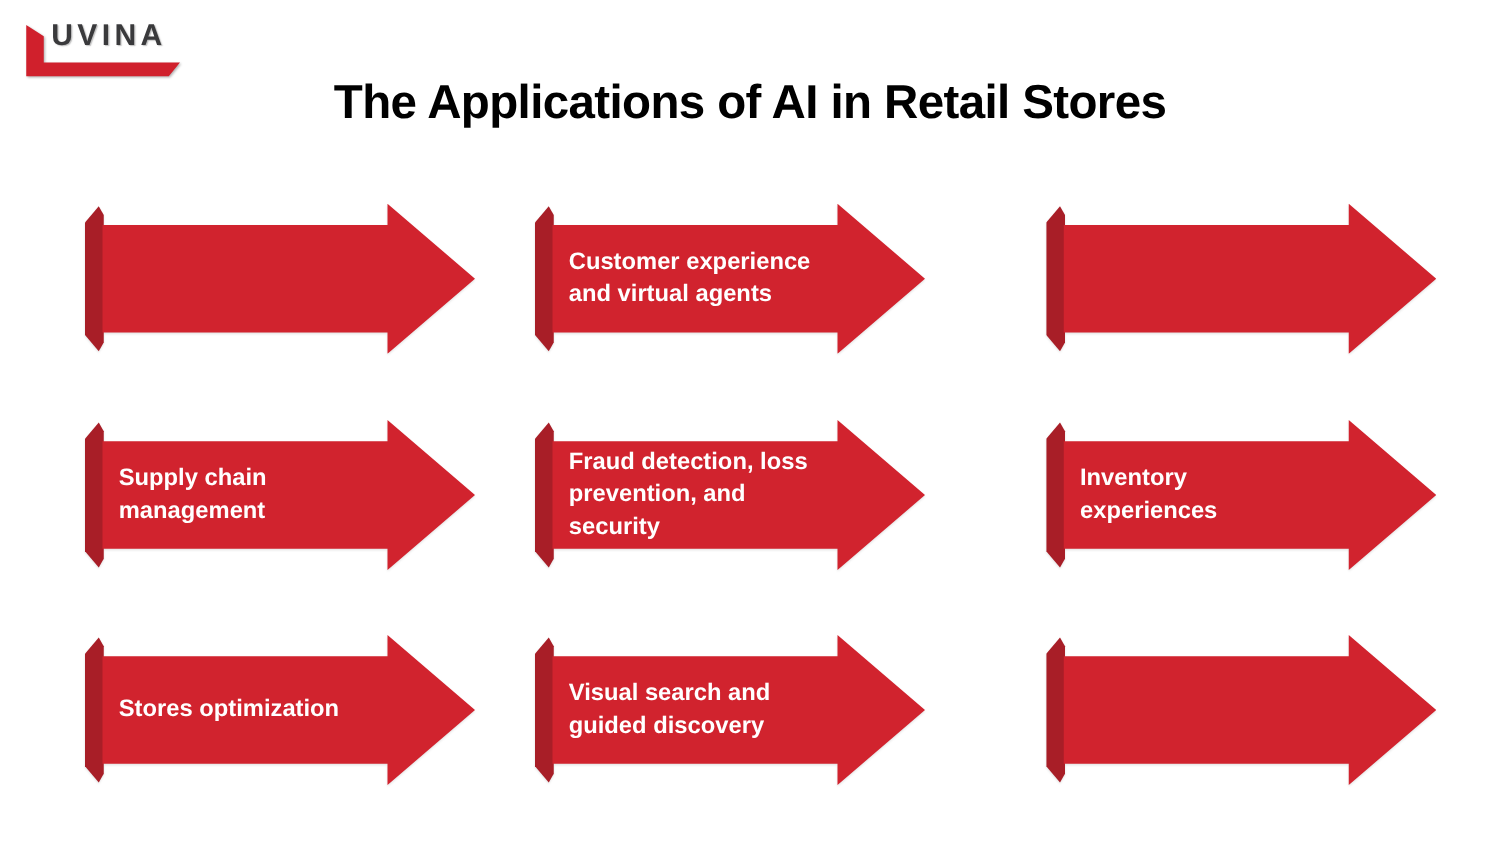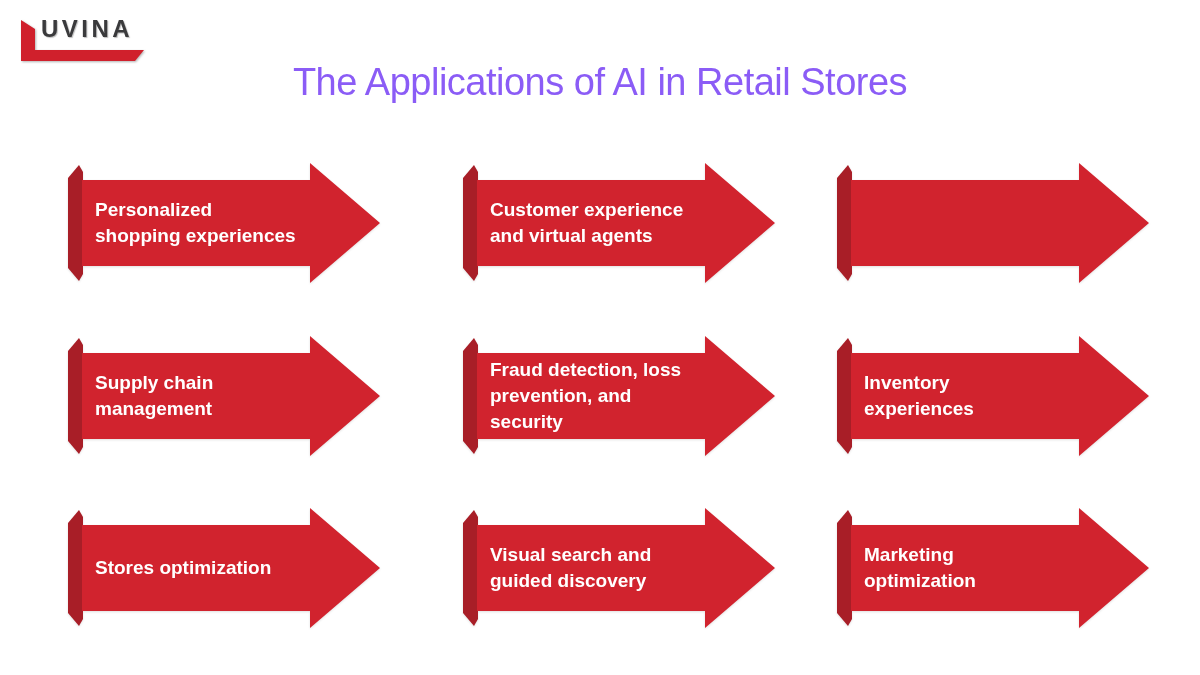--- a/index.html
+++ b/index.html
@@ -16,57 +16,55 @@
   .logo .wordmark{
     position:absolute;left:27px;top:4px;
     font-size:24px;font-weight:700;letter-spacing:3.5px;
     color:#3a3a3c;text-shadow:1px 1px 1px rgba(70,70,70,.35);
   }
 
   
   .page-title{
     position:absolute;left:0;right:0;top:61px;
     text-align:center;
-    font-size:38px;font-weight:400;letter-spacing:-.5px;
-    color:#8b5cf6;
+    font-size:38px;font-weight:700;letter-spacing:-.5px;
+    color:#000000;
   }
 
   
   .arrow{position:absolute;width:312px;height:120px;}
   .arrow svg{position:absolute;left:0;top:0;filter:drop-shadow(0 1px 1px rgba(0,0,0,.12));}
   .arrow .label{
     position:absolute;left:27px;top:0;bottom:0;width:214px;
     display:flex;align-items:center;
     color:#ffffff;font-weight:700;font-size:19px;line-height:1.38;
     white-space:pre-line;
   }
   
-  .c1{left:68px;}  .c2{left:463px;padding-left:32px;}  .c3{left:837px;}
+  .c1{left:68px;}  .c2{left:428px;padding-left:32px;}  .c3{left:837px;}
   
   .r1{top:163px;}  .r2{top:336px;}  .r3{top:508px;}
 </style>
 </head>
 <body>
 
 <div class="logo">
   <svg width="134" height="56" viewBox="0 0 134 56">
     <path d="M7,9 L21,18 L21,39 L130,39 L121,50 L7,50 Z" style="filter:drop-shadow(1px 1px 1px rgba(0,0,0,.3));" fill="#d0202c"></path>
   </svg>
   <div class="wordmark">UVINA</div>
 </div>
 
 <div class="page-title">The Applications of AI in Retail Stores</div>
 
 <div class="arrow c1 r1">
   <svg width="312" height="120" viewBox="0 0 312 120">
     <polygon points="0,15 11,2 15,9 15,111 11,118 0,105" fill="#a81e27"></polygon>
     <path d="M14,17 H242 V0 L312,60 L242,120 V103 H14 Z" fill="#d1232e"></path>
   </svg>
-  <div class="label">Personalized
-shopping experiences</div>
 </div>
 
 <div class="arrow c2 r1">
   <svg width="312" height="120" viewBox="0 0 312 120">
     <polygon points="0,15 11,2 15,9 15,111 11,118 0,105" fill="#a81e27"></polygon>
     <path d="M14,17 H242 V0 L312,60 L242,120 V103 H14 Z" fill="#d1232e"></path>
   </svg>
   <div class="label">Customer experience
 and virtual agents</div>
 </div>
@@ -121,15 +119,13 @@
   </svg>
   <div class="label">Visual search and
 guided discovery</div>
 </div>
 
 <div class="arrow c3 r3">
   <svg width="312" height="120" viewBox="0 0 312 120">
     <polygon points="0,15 11,2 15,9 15,111 11,118 0,105" fill="#a81e27"></polygon>
     <path d="M14,17 H242 V0 L312,60 L242,120 V103 H14 Z" fill="#d1232e"></path>
   </svg>
-  <div class="label">Marketing
-optimization</div>
 </div>
 
 </body></html>

